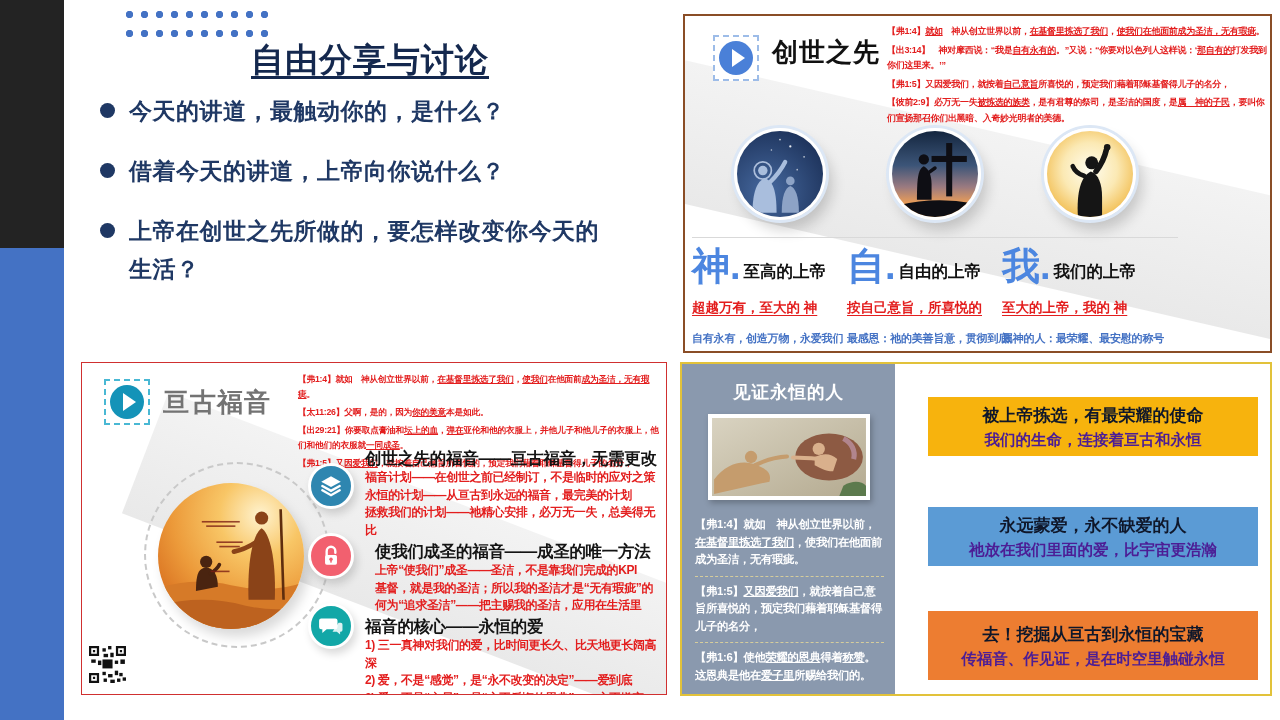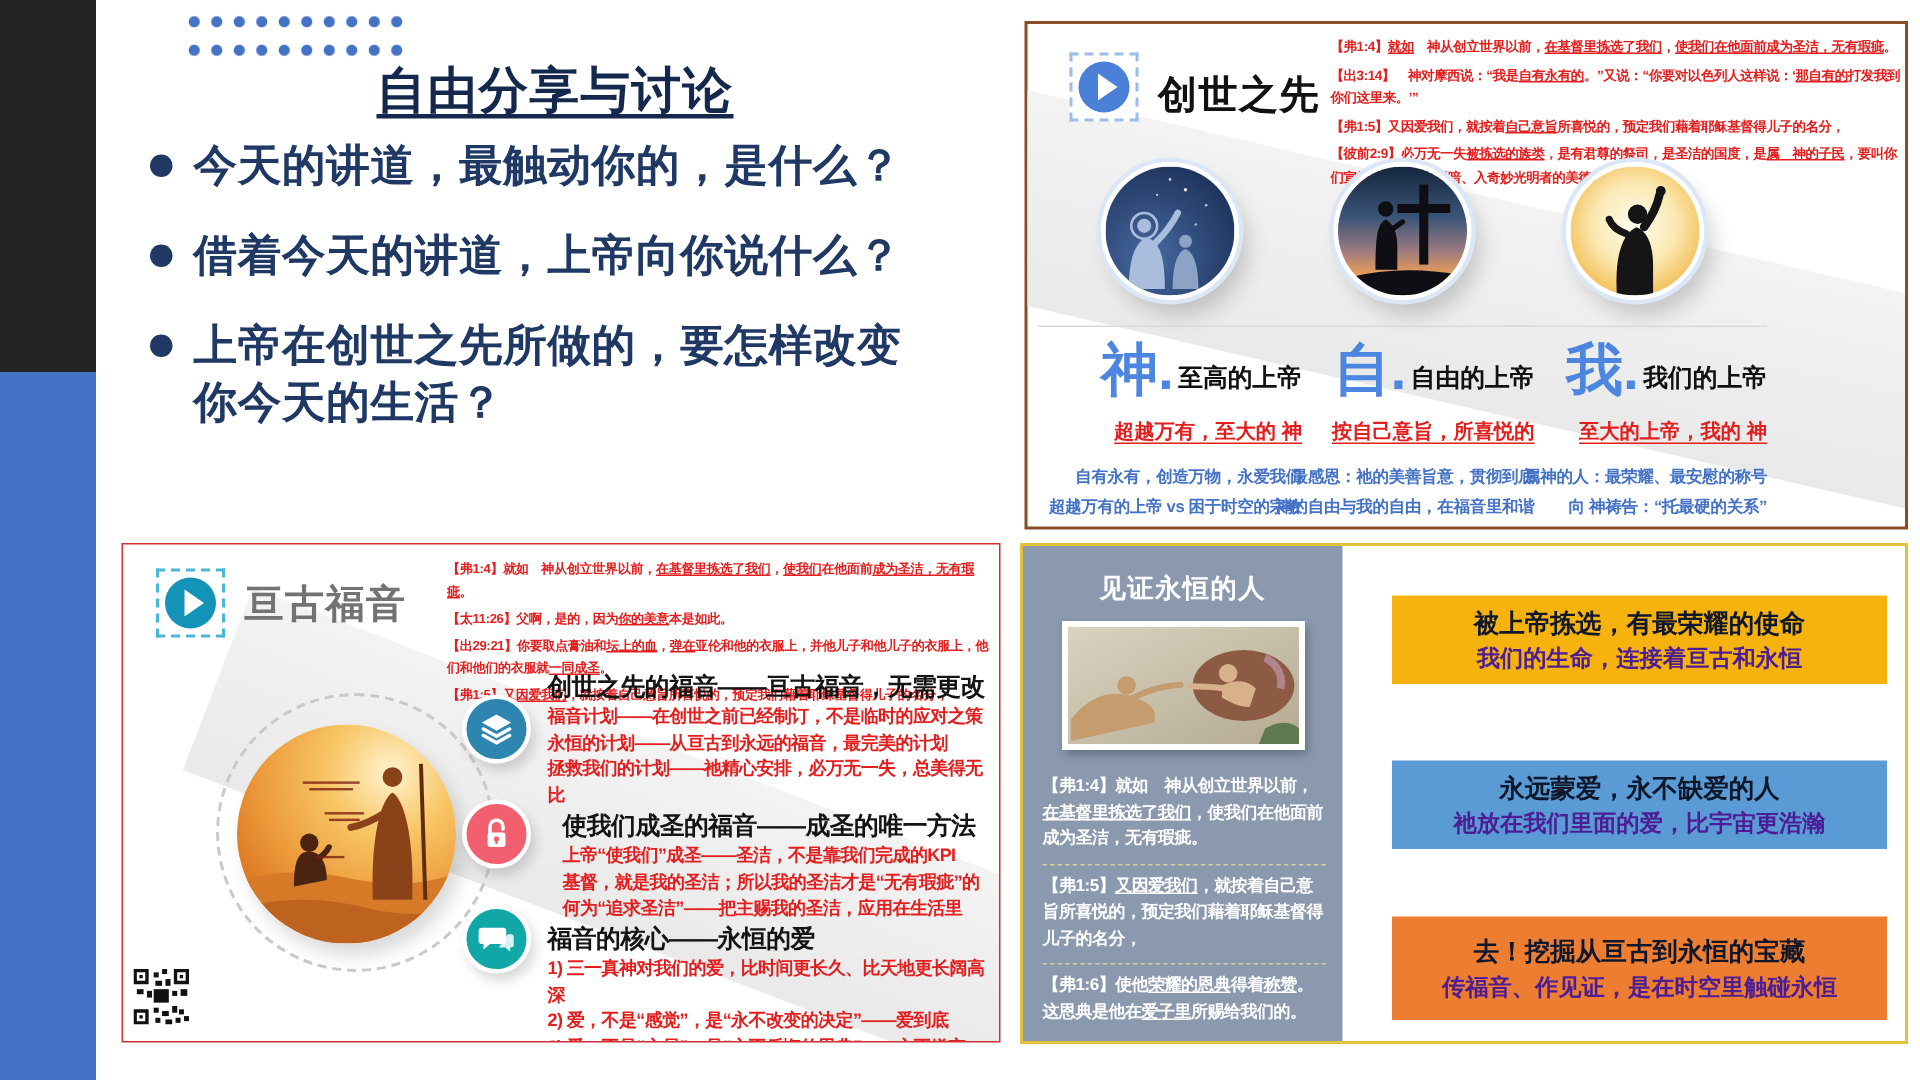--- a/index.html
+++ b/index.html
@@ -14,21 +14,21 @@
   
   .dots { position:absolute; left:122px; top:5px; width:150px; height:36px;
           background-image:radial-gradient(circle, #4472C4 3.4px, rgba(0,0,0,0) 4px);
           background-size:15px 19px; }
 
   
   .main-title { position:absolute; left:80px; top:38px; width:580px; text-align:center;
                 font-size:33px; font-weight:bold; color:#14284E;
                 text-decoration:underline; text-underline-offset:5px; letter-spacing:1px; }
   .bullets { position:absolute; left:100px; top:92px; width:575px; list-style:none; }
-  .bullets li { display:flex; font-size:29px; font-weight:bold; color:#1F3864;
+  .bullets li { display:flex; font-size:23px; font-weight:bold; color:#1F3864;
                 line-height:38px; margin-bottom:22px; letter-spacing:0.5px; }
   .bullets li .bdot { flex:none; width:15px; height:15px; border-radius:50%; background:#1F3864;
                       margin:11px 14px 0 0; }
   .bullets li .btxt { width:490px; }
 
   
   .card { position:absolute; background:#fff; overflow:hidden; }
   .band { position:absolute; background:linear-gradient(to bottom,#f3f3f3,#e9e9e9); z-index:0; }
   .z1 { position:absolute; z-index:1; }
 
@@ -41,24 +41,24 @@
   .play.teal { border-color:#49B8D4; }
   .play.teal .pc { background:#1493B8; }
 
   
   .verses { font-weight:bold; color:#E31E1E; }
   .verses .v { margin-bottom:3px; }
   .u { text-decoration:underline; }
 
   
   .card-creation { left:683px; top:14px; width:589px; height:339px; border:2px solid #8A4D26; }
-  .cc-head { left:28px; top:19px; display:flex; align-items:flex-end; }
+  .cc-head { left:28px; top:19px; display:flex; align-items:flex-start; }
   .cc-title { margin-left:13px; font-size:26px; font-weight:bold; color:#111; letter-spacing:1px; }
   .cc-verses { left:202px; top:8px; width:380px; font-size:9px; letter-spacing:-0.3px; line-height:15.5px; }
-  .cc-col { top:92px; width:176px; text-align:right; }
+  .cc-col { top:112px; width:176px; text-align:left; }
   .cc-col .circ { width:92px; height:92px; border-radius:50%; margin:0 auto; overflow:hidden;
                   border:3px solid #fff; box-shadow:0 0 0 3px #dce7f5, 6px 10px 14px rgba(0,0,0,0.18); }
   .cc-col .circ svg { display:block; width:100%; height:100%; }
   .cc-label { margin-top:17px; border-top:1px solid #d9d9d9; padding-top:3px; }
   .cc-label .big { font-size:38px; font-weight:bold; color:#4C86E0; vertical-align:-2px; }
   .cc-label .sub { font-size:16.5px; font-weight:bold; color:#111; margin-left:3px; }
   .cc-tag { margin-top:7px; font-size:13.5px; font-weight:bold; color:#E31E1E;
             text-decoration:underline; text-underline-offset:3px; }
   .cc-notes { margin-top:11px; font-size:11px; letter-spacing:-0.2px; font-weight:bold; color:#4472C4; line-height:20px; }
 

